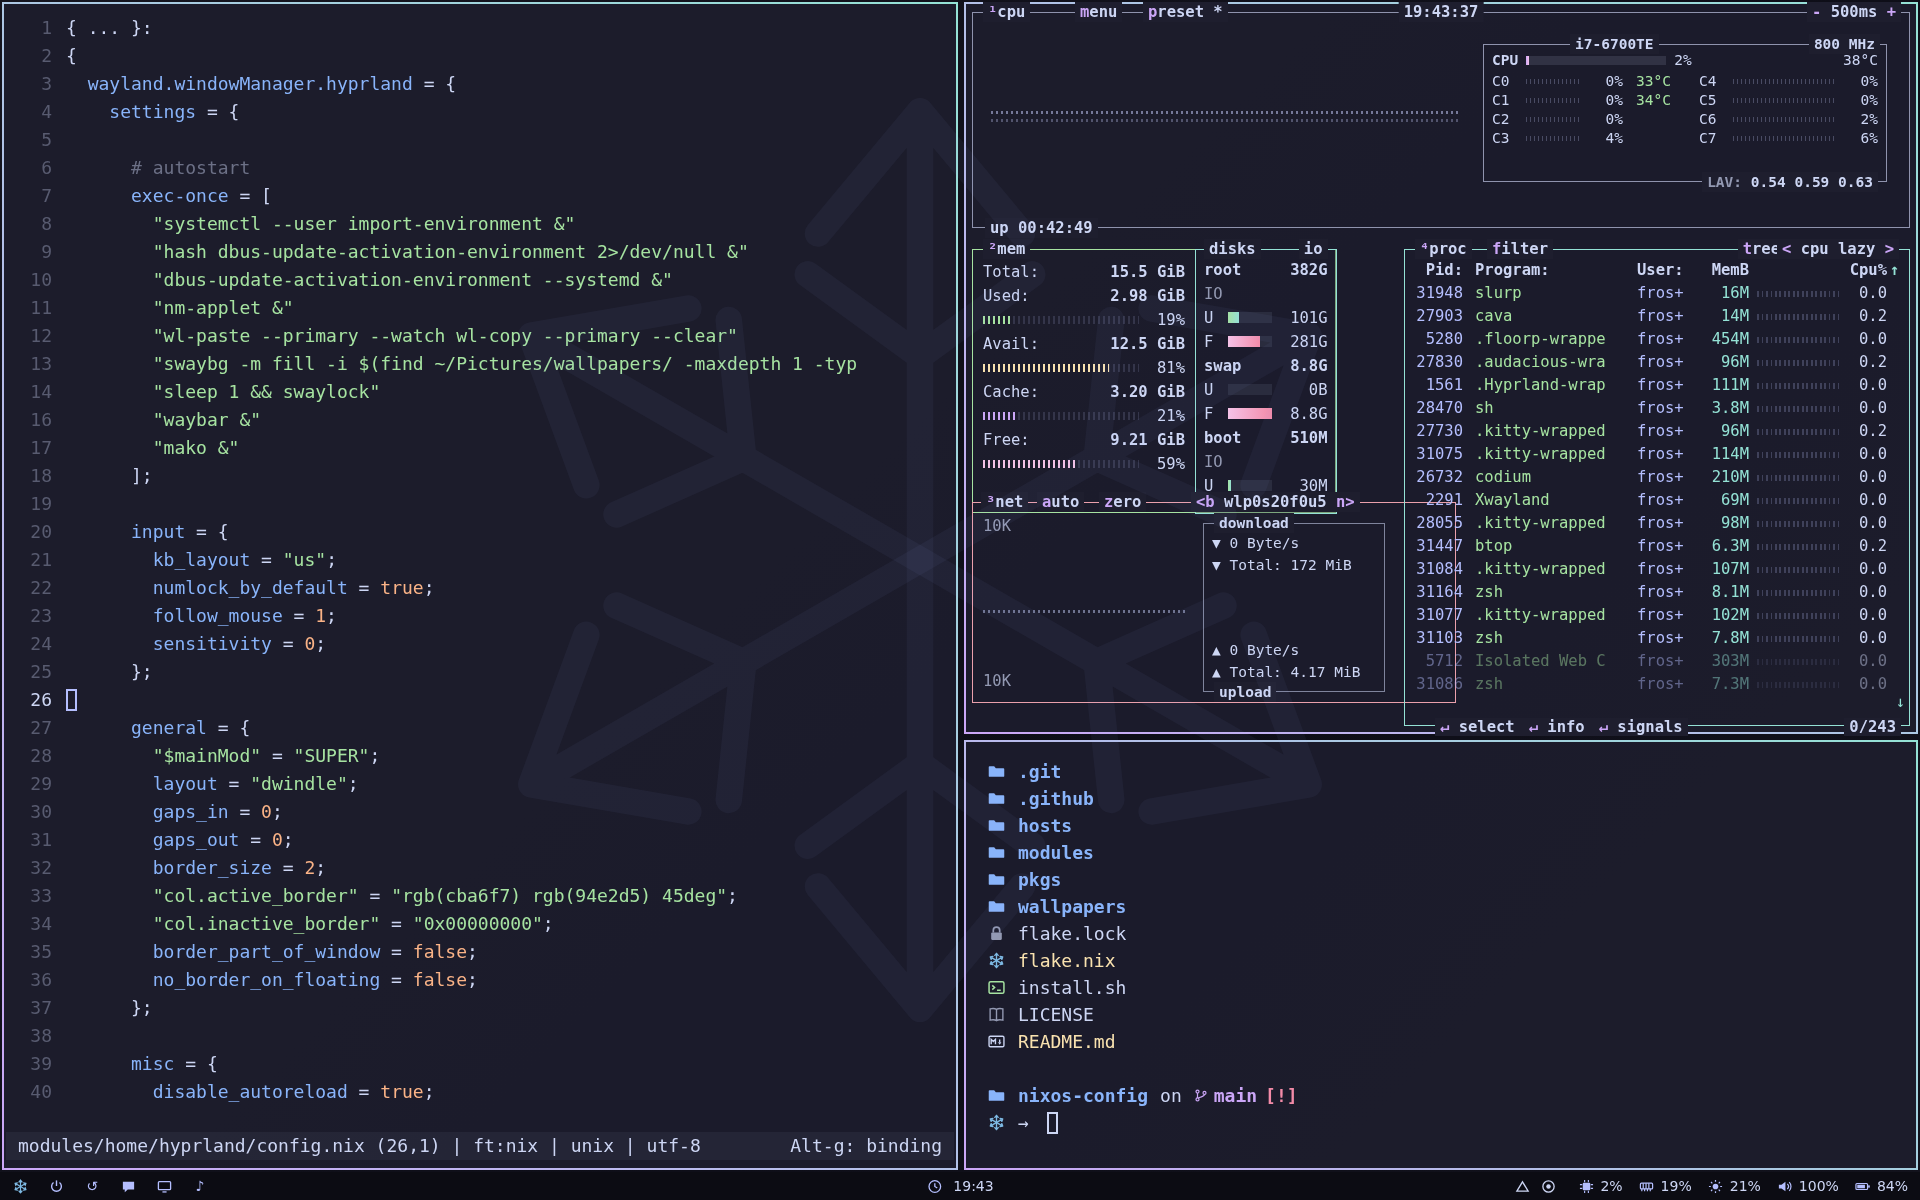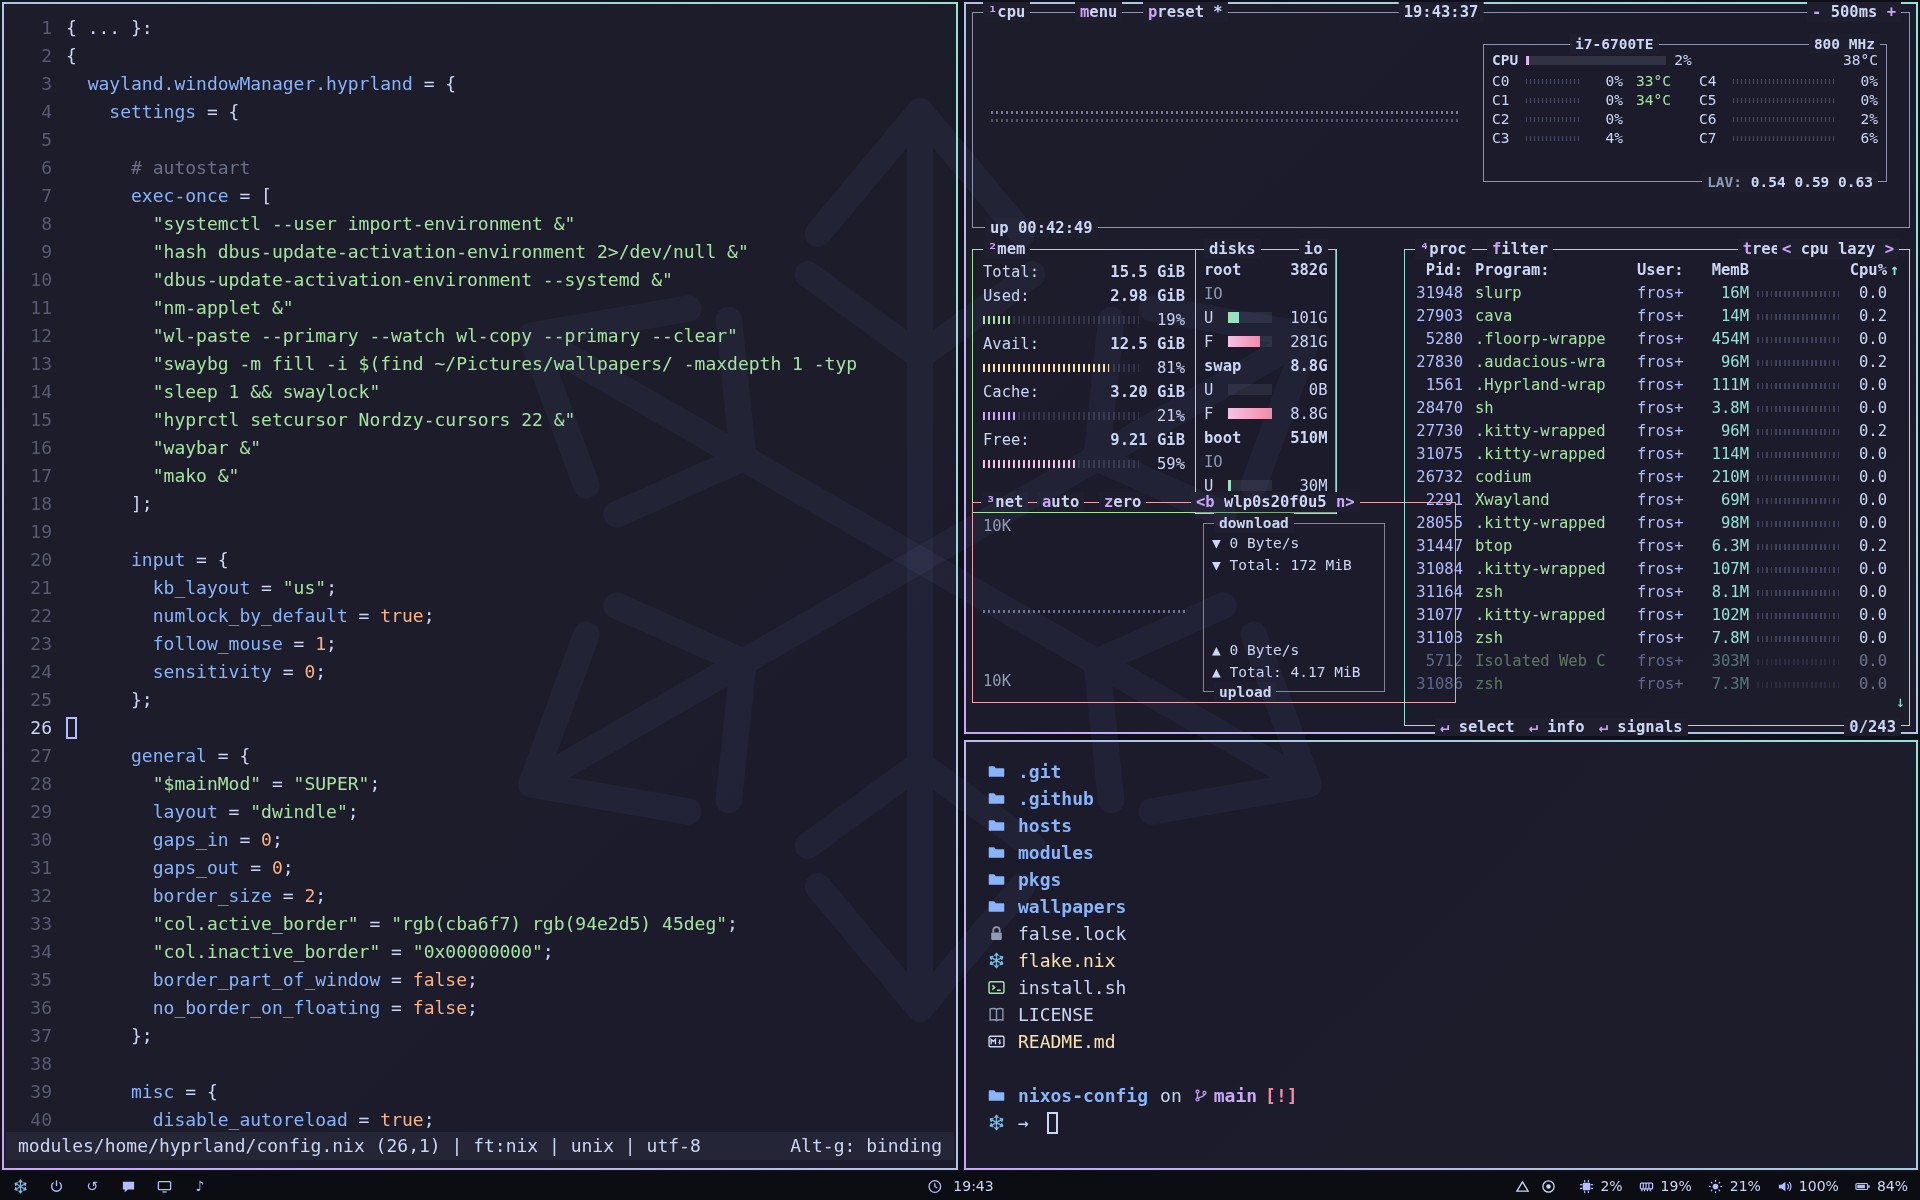--- a/index.html
+++ b/index.html
@@ -165,21 +165,20 @@
         <div class="eline"><span class="ln">5</span></div>
         <div class="eline"><span class="ln">6</span><span class="tok-p">      </span><span class="tok-c"># autostart</span></div>
         <div class="eline"><span class="ln">7</span><span class="tok-p">      </span><span class="tok-a">exec-once</span><span class="tok-p"> = [</span></div>
         <div class="eline"><span class="ln">8</span><span class="tok-p">        </span><span class="tok-s">"systemctl --user import-environment &amp;"</span></div>
         <div class="eline"><span class="ln">9</span><span class="tok-p">        </span><span class="tok-s">"hash dbus-update-activation-environment 2&gt;/dev/null &amp;"</span></div>
         <div class="eline"><span class="ln">10</span><span class="tok-p">        </span><span class="tok-s">"dbus-update-activation-environment --systemd &amp;"</span></div>
         <div class="eline"><span class="ln">11</span><span class="tok-p">        </span><span class="tok-s">"nm-applet &amp;"</span></div>
         <div class="eline"><span class="ln">12</span><span class="tok-p">        </span><span class="tok-s">"wl-paste --primary --watch wl-copy --primary --clear"</span></div>
         <div class="eline"><span class="ln">13</span><span class="tok-p">        </span><span class="tok-s">"swaybg -m fill -i $(find ~/Pictures/wallpapers/ -maxdepth 1 -typ</span></div>
         <div class="eline"><span class="ln">14</span><span class="tok-p">        </span><span class="tok-s">"sleep 1 &amp;&amp; swaylock"</span></div>
-        <div class="eline"><span class="ln">15</span><span class="tok-p">        </span><span class="tok-s">"hyprctl setcursor Nordzy-cursors 22 &amp;"</span></div>
         <div class="eline"><span class="ln">16</span><span class="tok-p">        </span><span class="tok-s">"waybar &amp;"</span></div>
         <div class="eline"><span class="ln">17</span><span class="tok-p">        </span><span class="tok-s">"mako &amp;"</span></div>
         <div class="eline"><span class="ln">18</span><span class="tok-p">      ];</span></div>
         <div class="eline"><span class="ln">19</span></div>
         <div class="eline"><span class="ln">20</span><span class="tok-p">      </span><span class="tok-a">input</span><span class="tok-p"> = {</span></div>
         <div class="eline"><span class="ln">21</span><span class="tok-p">        </span><span class="tok-a">kb_layout</span><span class="tok-p"> = </span><span class="tok-s">"us"</span><span class="tok-p">;</span></div>
         <div class="eline"><span class="ln">22</span><span class="tok-p">        </span><span class="tok-a">numlock_by_default</span><span class="tok-p"> = </span><span class="tok-n">true</span><span class="tok-p">;</span></div>
         <div class="eline"><span class="ln">23</span><span class="tok-p">        </span><span class="tok-a">follow_mouse</span><span class="tok-p"> = </span><span class="tok-n">1</span><span class="tok-p">;</span></div>
         <div class="eline"><span class="ln">24</span><span class="tok-p">        </span><span class="tok-a">sensitivity</span><span class="tok-p"> = </span><span class="tok-n">0</span><span class="tok-p">;</span></div>
         <div class="eline"><span class="ln">25</span><span class="tok-p">      };</span></div>
@@ -631,21 +630,21 @@
           </span>
           <span class="fname f-dir">wallpapers</span>
         </div>
         <div class="frow">
           <span class="fic" style="color: rgb(147, 153, 178);">
             <svg viewBox="0 0 16 16">
               <path fill="none" stroke="currentColor" stroke-width="1.6" d="M5 7V5a3 3 0 0 1 6 0v2"></path>
               <rect x="3" y="7" width="10" height="7" rx="1" fill="currentColor"></rect>
             </svg>
           </span>
-          <span class="fname f-file">false.lock</span>
+          <span class="fname f-file">flake.lock</span>
         </div>
         <div class="frow">
           <span class="fic" style="color: rgb(126, 186, 228);">
             <svg viewBox="0 0 100 100" fill="none" stroke="currentColor" stroke-width="8" stroke-linecap="round">
               <path d="M50 8v84M50 8l-10 12M50 8l10 12M50 92l-10-12M50 92l10-12"></path>
               <g transform="rotate(60 50 50)">
                 <path d="M50 8v84M50 8l-10 12M50 8l10 12M50 92l-10-12M50 92l10-12"></path>
               </g>
               <g transform="rotate(120 50 50)">
                 <path d="M50 8v84M50 8l-10 12M50 8l10 12M50 92l-10-12M50 92l10-12"></path>

